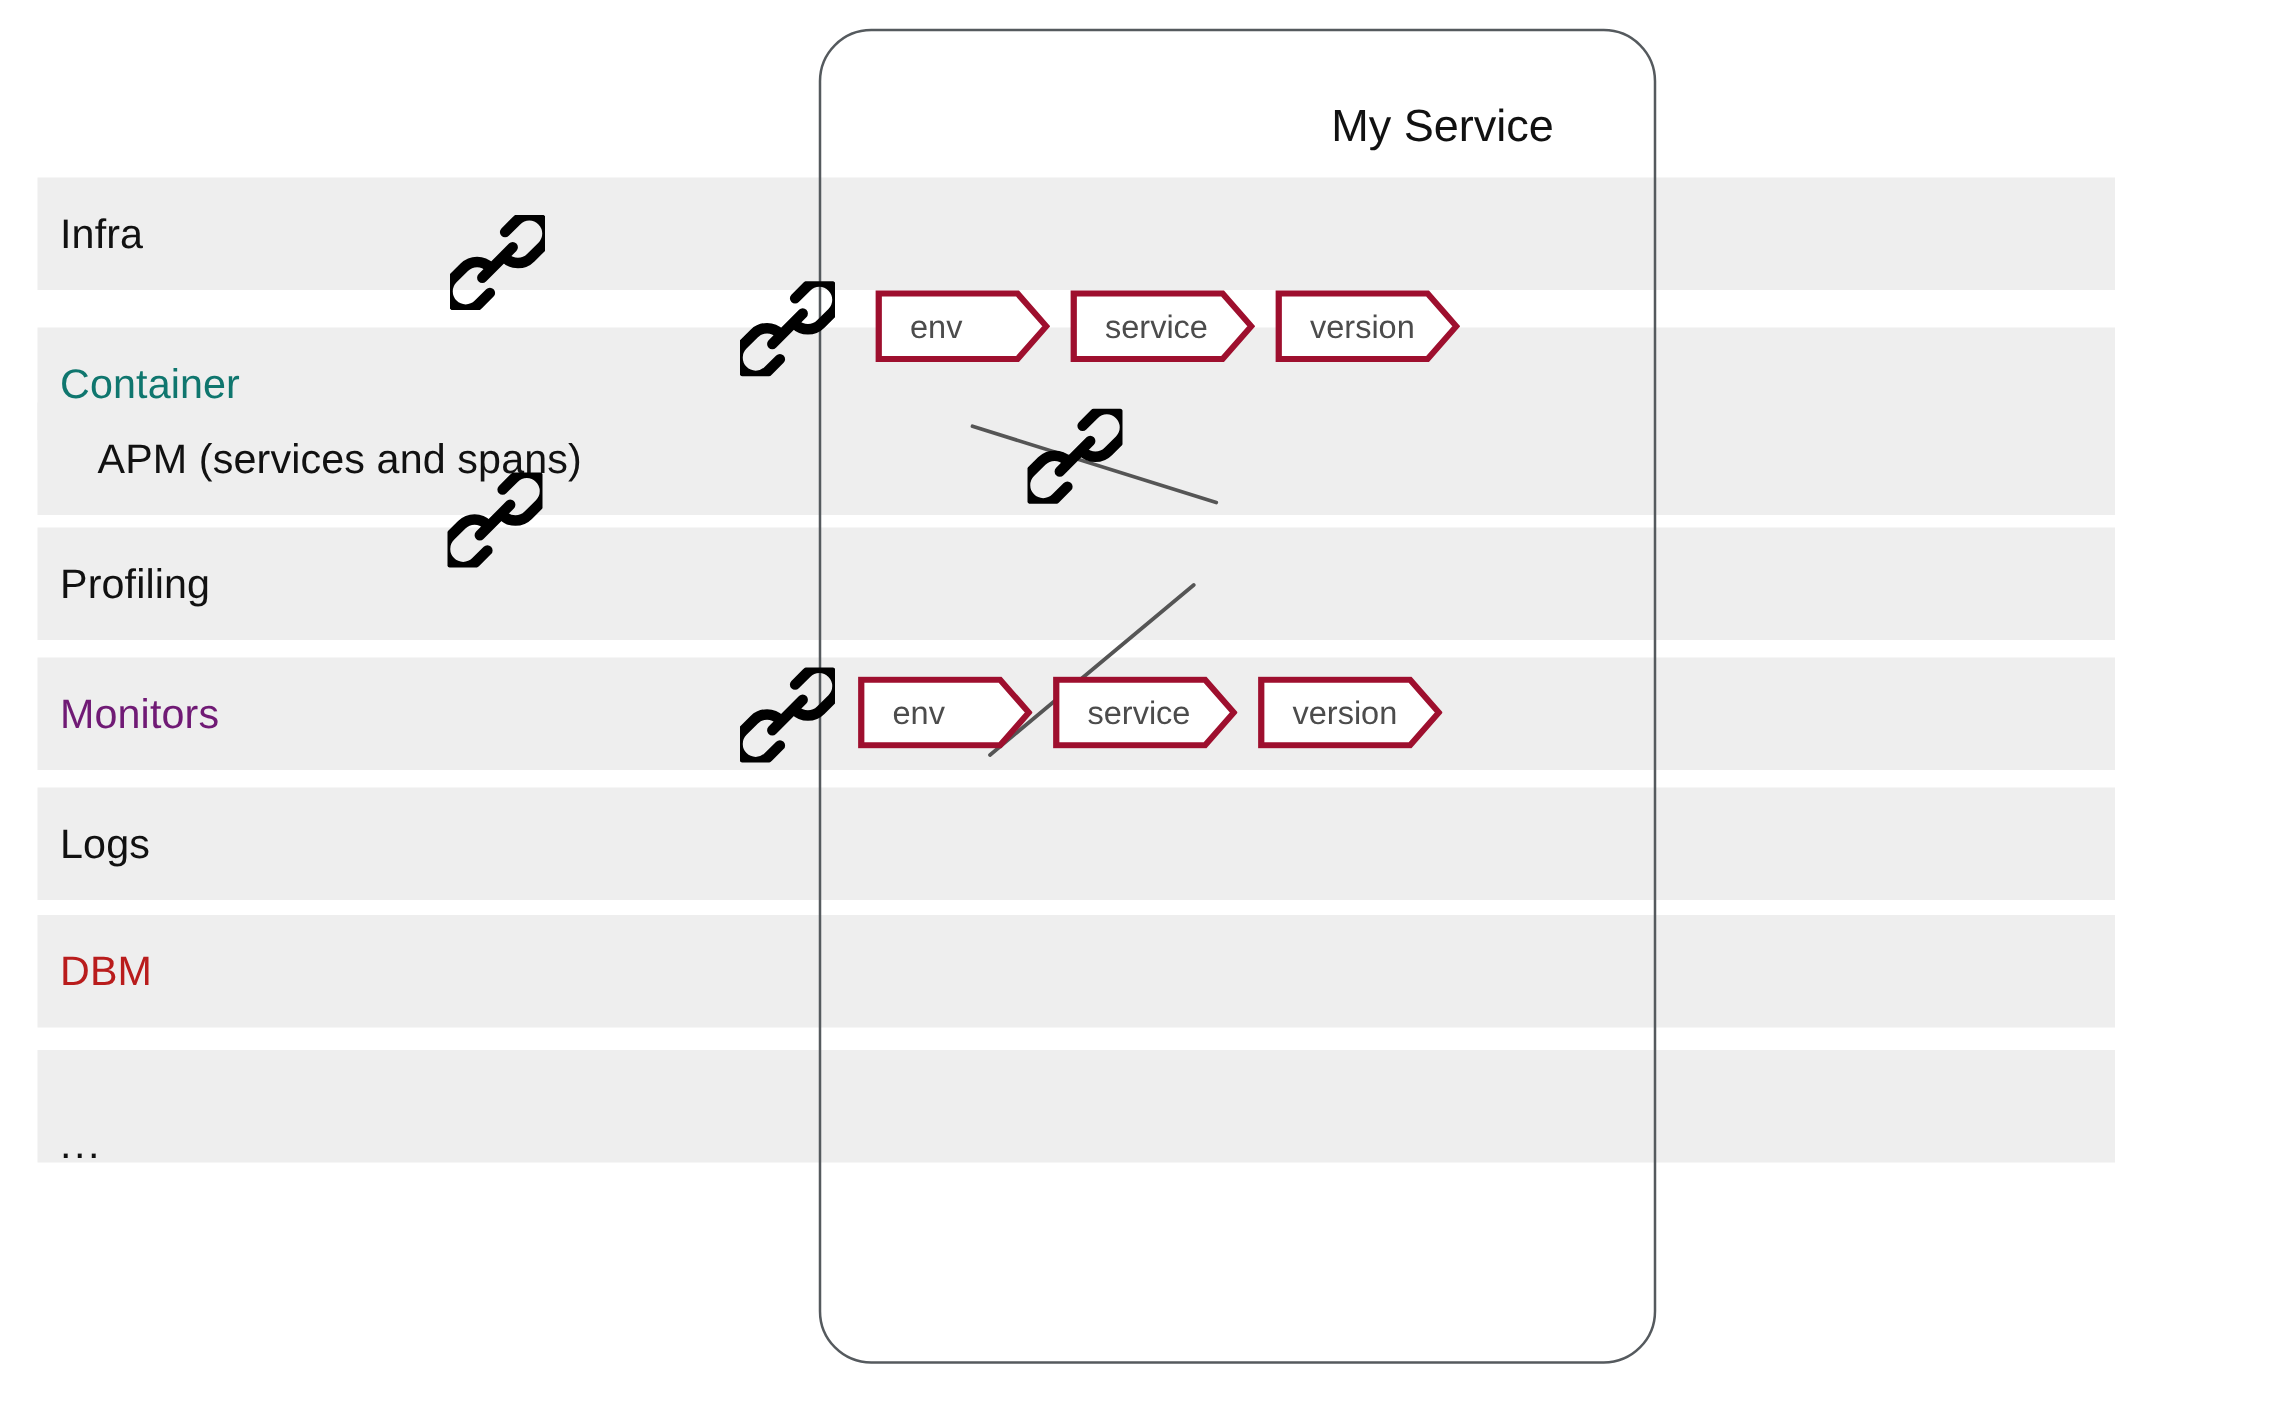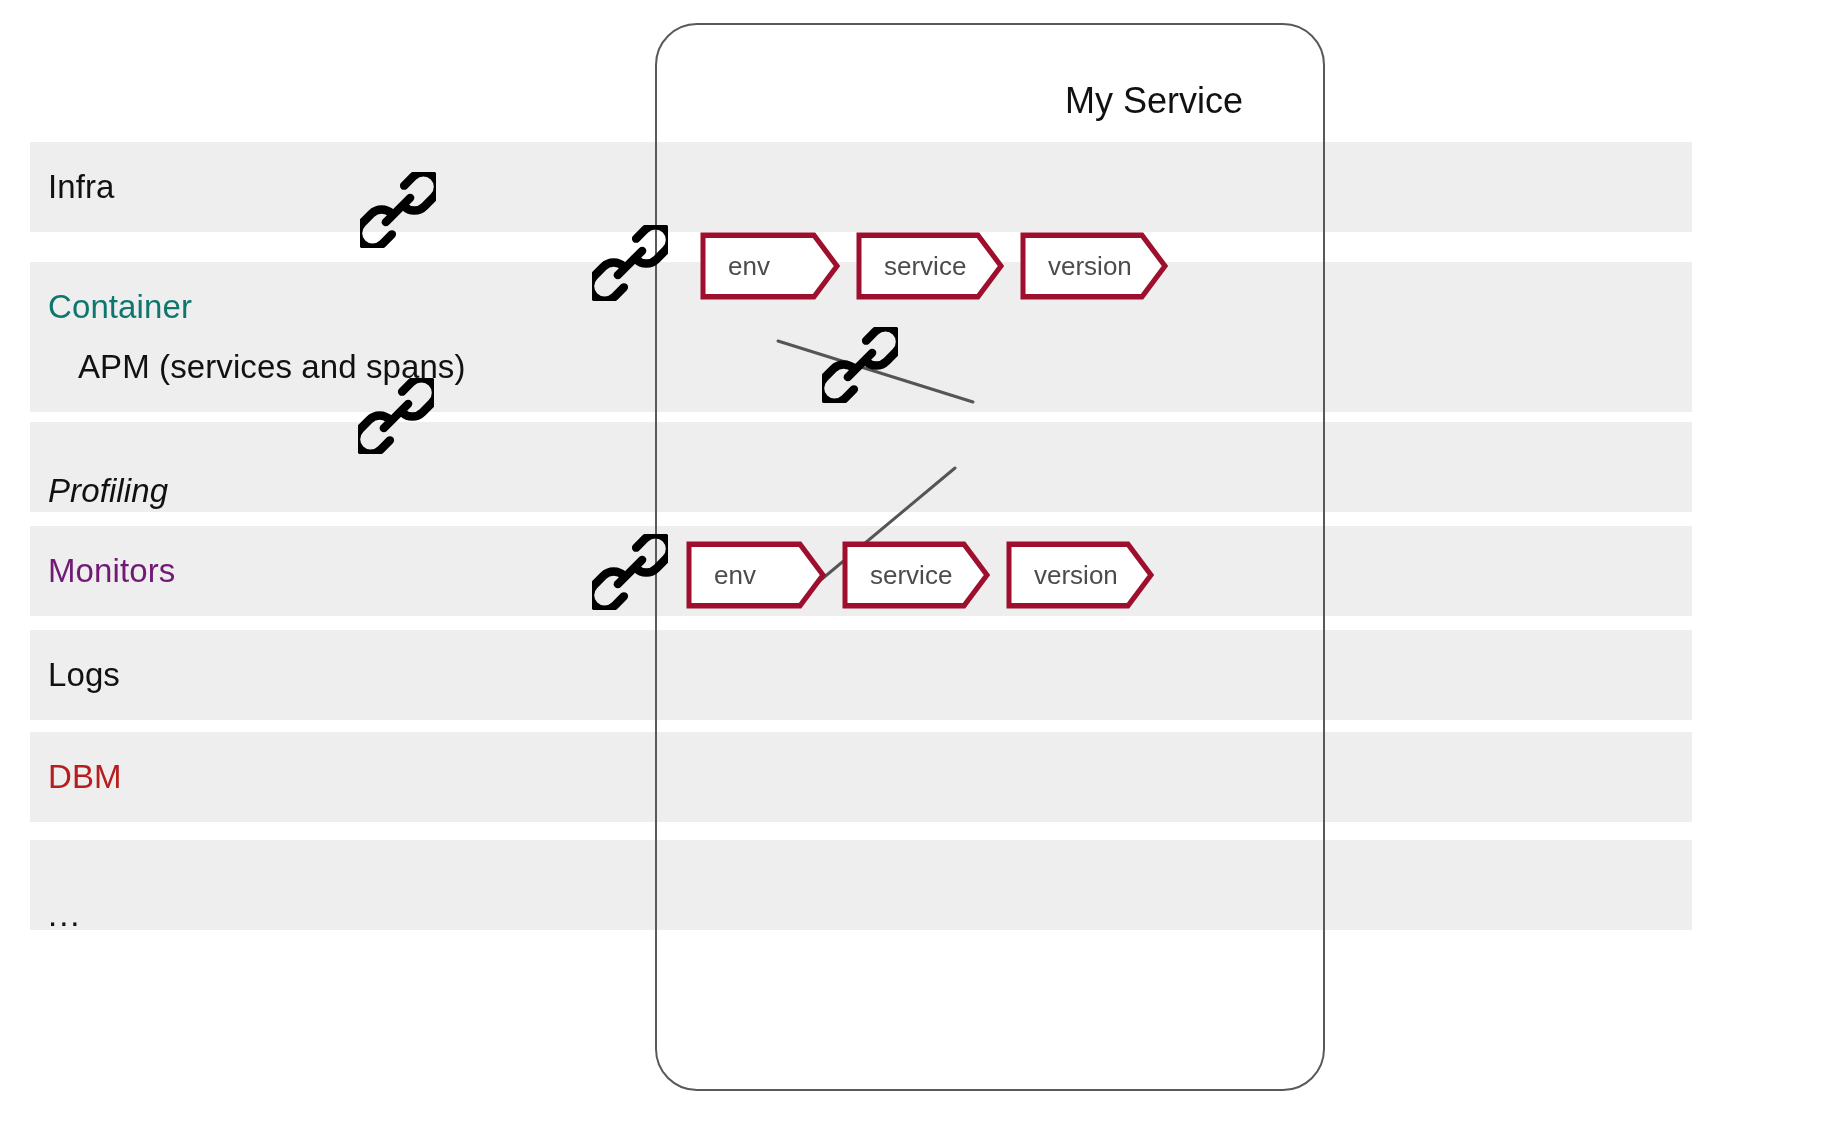--- a/index.html
+++ b/index.html
@@ -66,21 +66,21 @@
 
   
   .chip-row {
     position: absolute;
     display: flex;
     align-items: center;
     gap: 16px;
   }
   .chip {
     position: relative;
-    height: 68px;
+    height: 58px;
     display: flex;
     align-items: center;
     box-sizing: border-box;
   }
   .chip svg {
     position: absolute;
     left: 0;
     top: 0;
     width: 100%;
     height: 100%;
@@ -124,21 +124,21 @@
 <div id="stage">
 
   <div id="rows-layer">
       <div class="row-band" style="top: 142px; background: rgb(238, 238, 238);"></div>
       <div class="row-label" style="top: 170px; color: rgb(17, 17, 17);">Infra</div>
       <div class="row-band" style="top: 262px; background: rgb(238, 238, 238);"></div>
       <div class="row-label" style="top: 290px; color: #0f766e;">Container</div>
       <div class="row-band" style="top: 322px; background: rgb(238, 238, 238);"></div>
       <div class="row-label" style="top: 350px; color: rgb(17, 17, 17); margin-left: 30px;">APM (services and spans)</div>
       <div class="row-band" style="top: 422px; background: rgb(238, 238, 238);"></div>
-      <div class="row-label" style="top: 474px; color: rgb(17, 17, 17); font-style: italic;">Profiling</div>
+      <div class="row-label" style="top: 450px; color: rgb(17, 17, 17);">Profiling</div>
       <div class="row-band" style="top: 526px; background: rgb(238, 238, 238);"></div>
       <div class="row-label" style="top: 554px; color: #701a75;">Monitors</div>
       <div class="row-band" style="top: 630px; background: rgb(238, 238, 238);"></div>
       <div class="row-label" style="top: 658px; color: rgb(17, 17, 17);">Logs</div>
       <div class="row-band" style="top: 732px; background: rgb(238, 238, 238);"></div>
       <div class="row-label" style="top: 760px; color: #b91c1c;">DBM</div>
       <div class="row-band" style="top: 840px; background: rgb(238, 238, 238);"></div>
       <div class="row-label ellipsis" style="top: 898px; color: rgb(17, 17, 17);">...</div>
     </div>
 

